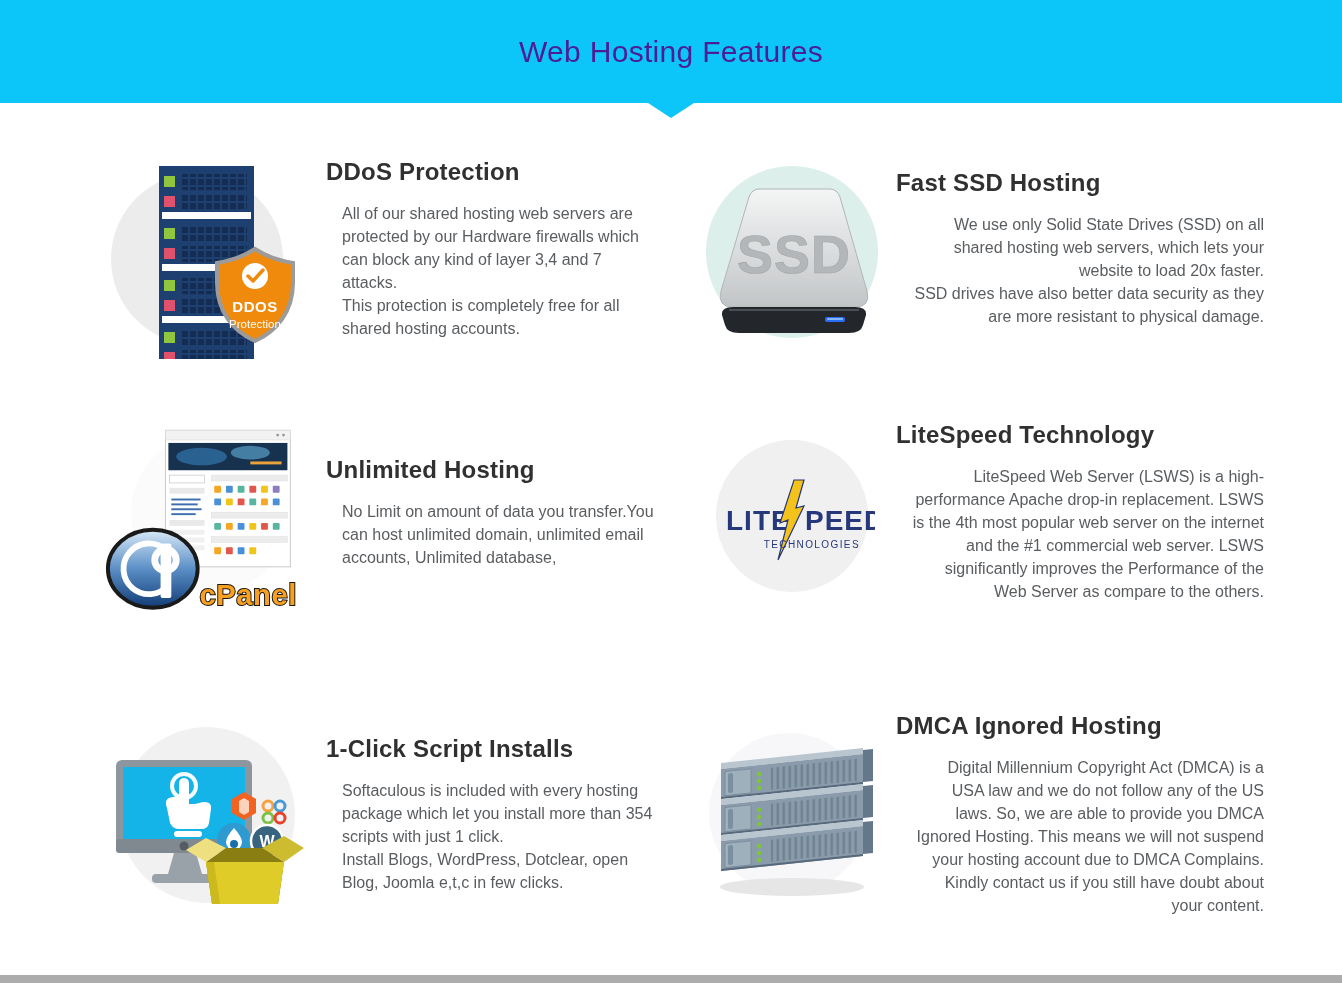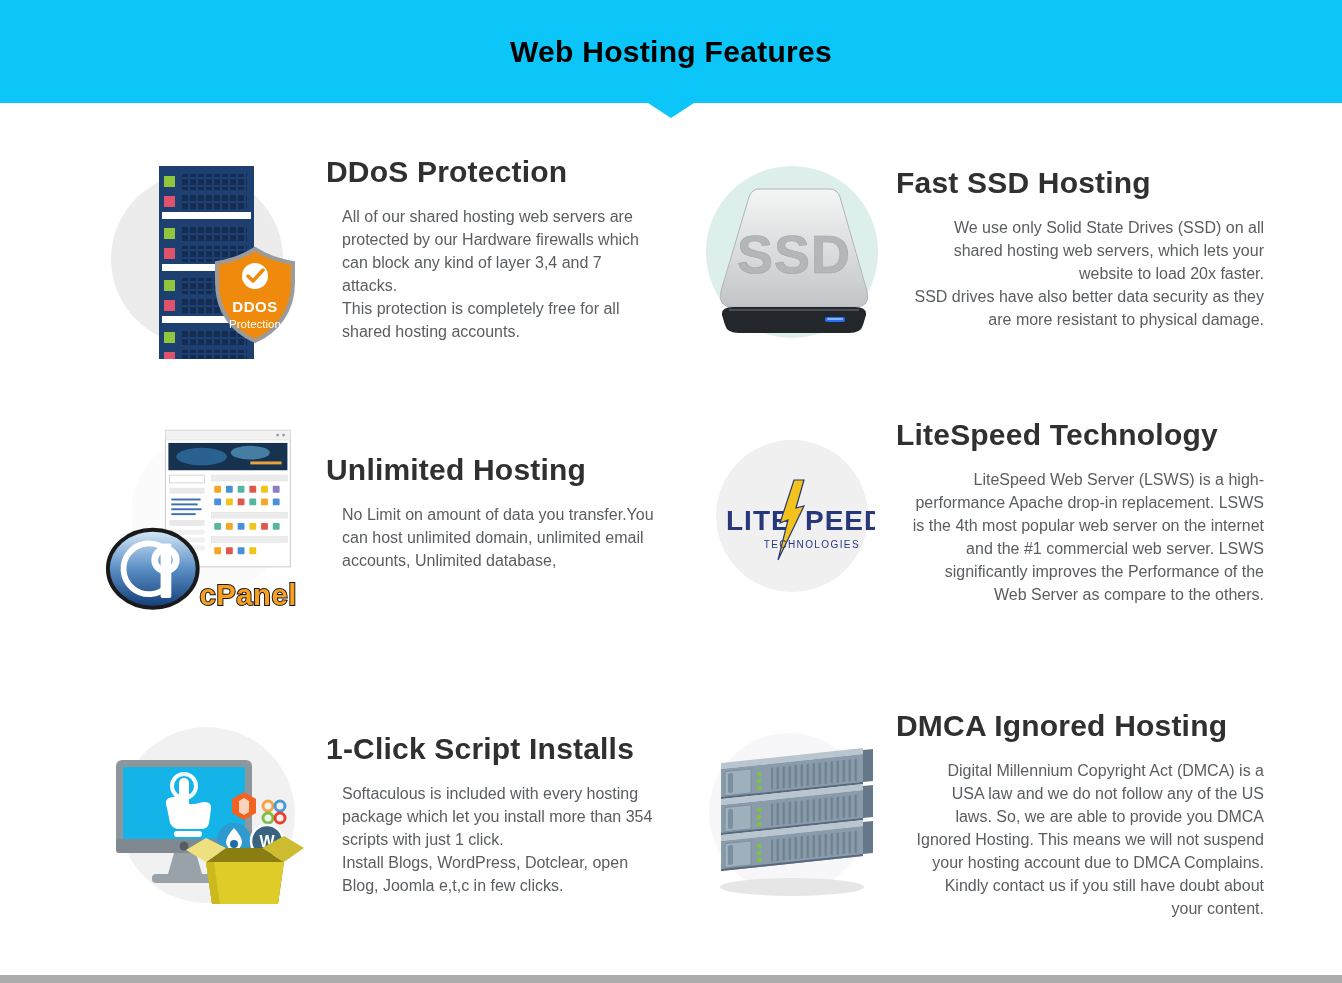--- a/index.html
+++ b/index.html
@@ -2,35 +2,35 @@
 <html><head>
 <meta charset="utf-8">
 <style>
   html,body{margin:0;padding:0;}
   body{
     width:1342px;height:983px;position:relative;overflow:hidden;
     background:#ffffff;font-family:"Liberation Sans",sans-serif;
   }
   
   .hero{height:103px;background:#0cc6fa;display:flex;align-items:center;justify-content:center;}
-  .hero h1{margin:0;color:#000000;font-size:30px;font-weight:bold;letter-spacing:.3px;}
+  .hero h1{margin:0;color:#4c1d95;font-size:30px;font-weight:normal;letter-spacing:.3px;}
   .arrow-row{height:15px;display:flex;justify-content:center;}
   .down-arrow{width:0;height:0;border-left:23px solid transparent;border-right:23px solid transparent;border-top:15px solid #0cc6fa;}
   
   main{display:grid;grid-template-columns:671px 671px;}
   .cell{display:flex;align-items:center;box-sizing:border-box;}
   .r1{height:253px;padding-top:24px;}
   .r2{height:298px;}
   .r3{height:306px;}
   .cell.left{padding-left:88px;}
   .cell.right{padding-left:19px;}
   .fig{flex:0 0 auto;width:200px;display:flex;justify-content:center;}
   .cell.left .fig{margin-left:16px;margin-right:22px;}
   .cell.right .fig{margin-left:2px;margin-right:4px;}
-  .txt h3{margin:0 0 13px 0;font-size:30px;font-weight:bold;color:#303030;letter-spacing:.2px;}
+  .txt h3{margin:0 0 13px 0;font-size:24px;font-weight:bold;color:#303030;letter-spacing:.2px;}
   .txt p{margin:16px;font-size:16px;line-height:23px;color:#5a5d60;white-space:pre-line;}
   .cell.left .txt p{max-width:338px;}
   .cell.right .txt p{max-width:352px;text-align:right;}
   
   .bottom-bar{position:absolute;left:0;right:0;bottom:0;height:8px;background:#acacac;}
   svg{display:block;}
   svg text{font-family:"Liberation Sans",sans-serif;}
 </style>
 </head>
 <body>

